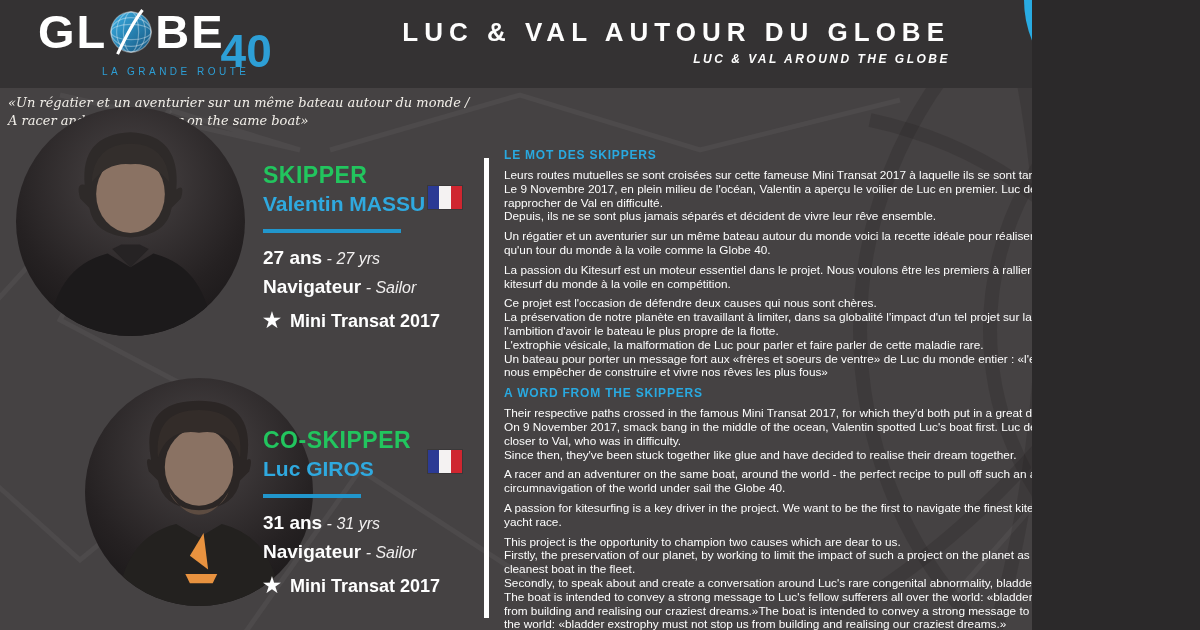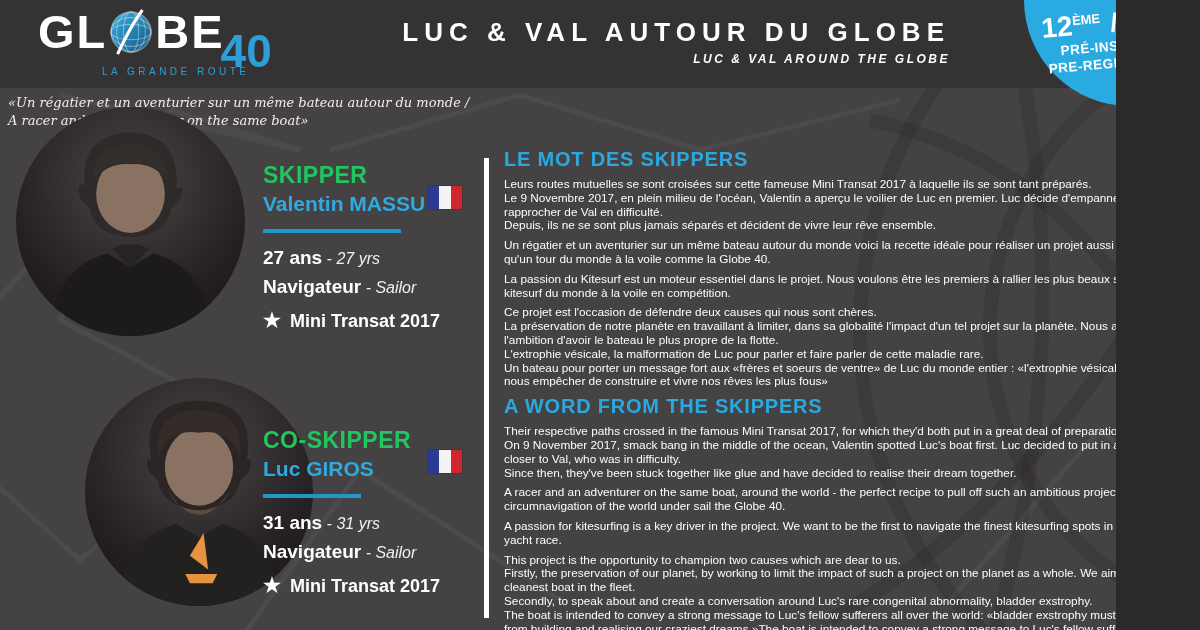--- a/index.html
+++ b/index.html
@@ -1,17 +1,17 @@
 <!DOCTYPE html>
 <html><head>
 <meta charset="utf-8">
 <style>
   html,body{margin:0;padding:0;background:#2b292a;}
   .canvas{
-    position:relative;width:1116px;height:630px;overflow:hidden;
+    position:relative;width:1032px;height:630px;overflow:hidden;
     background:#454243;
     font-family:"Liberation Sans",sans-serif;color:#fff;
   }
   .bg{position:absolute;left:0;top:0;z-index:0;}
   .topband{position:absolute;left:0;top:0;width:1200px;height:88px;background:#343233;z-index:1;}
 
   
   .logo{position:absolute;left:38px;top:8px;z-index:3;height:78px;width:300px;}
   .lg-main{display:flex;align-items:center;font-weight:bold;font-size:47px;letter-spacing:2px;color:#fff;line-height:1;}
   .globe-ic{margin:0 1px;}
@@ -62,21 +62,21 @@
   .f1{left:428px;top:186px;}
   .f2{left:428px;top:450px;}
   .flag span{flex:1;}
   .fb{background:#2b3a94;}
   .fw{background:#f4f2f2;}
   .fr{background:#cf2630;}
 
   
   .vline{position:absolute;left:484px;top:158px;width:5px;height:460px;background:#fff;z-index:3;}
   .content{position:absolute;left:504px;top:148px;width:688px;z-index:3;}
-  .sect{margin:0 0 7px;font-size:20px;font-weight:bold;letter-spacing:.8px;color:#29a9e0;}
+  .sect{margin:0 0 7px;font-size:12px;font-weight:bold;letter-spacing:.8px;color:#29a9e0;}
   .paras p{margin:0 0 6px;font-size:11.8px;line-height:1.17;color:#fdfdfd;white-space:pre-line;}
   section{display:block;margin:0 0 6px;}
 </style>
 </head>
 <body>
 
 <div class="canvas">
 
   <svg class="bg" width="1200" height="630" viewBox="0 0 1200 630">
     <g fill="none" stroke="#231f20" stroke-opacity="0.22" stroke-width="14">

